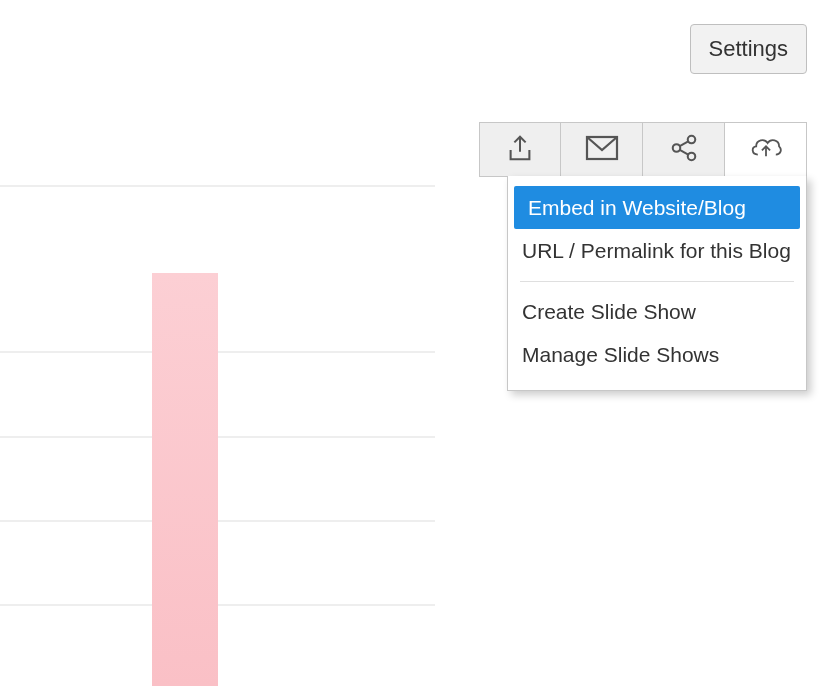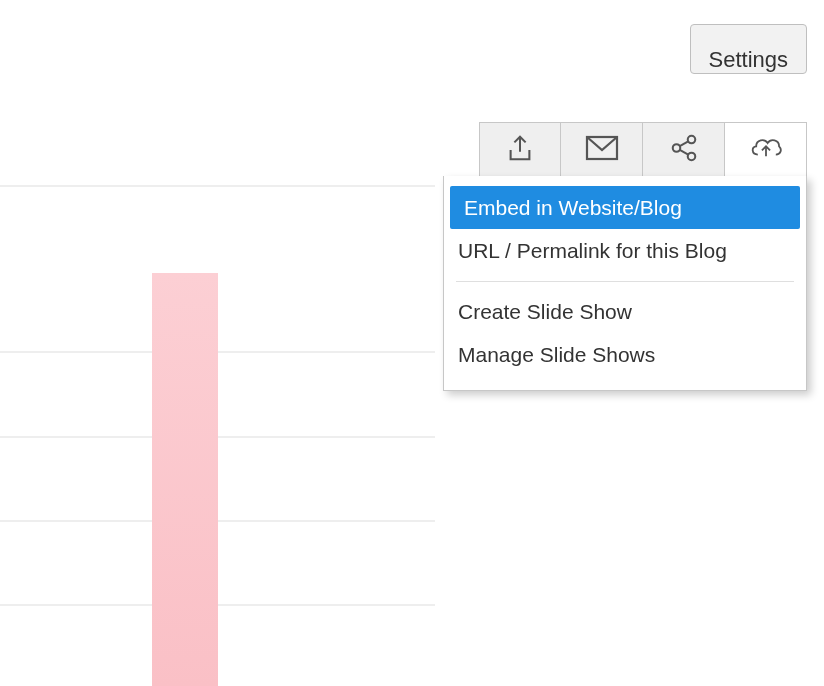--- a/index.html
+++ b/index.html
@@ -21,21 +21,21 @@
     right: 17px;
     height: 50px;
     padding: 0 18px;
     font-size: 22px;
     color: #333;
     background: #f2f2f2;
     border: 1px solid #bfbfbf;
     border-radius: 4px;
     cursor: pointer;
     display: flex;
-    align-items: flex-end;
+    align-items: center;
   }
 
   
   .toolbar {
     position: absolute;
     top: 122px;
     right: 17px;
     display: flex;
   }
   .tab {
@@ -54,21 +54,21 @@
     background: #fff;
     border-bottom-color: #fff;
   }
   .tab svg { stroke: #555; fill: none; stroke-width: 2.2; }
 
   
   .dropdown {
     position: absolute;
     top: 176px;
     right: 17px;
-    width: 364px;
+    width: 300px;
     background: #fff;
     border: 1px solid #c7c7c7;
     border-top: none;
     box-shadow: 4px 4px 8px rgba(0,0,0,.2);
     padding: 10px 0 14px 0;
   }
   .menu-item {
     padding: 8px 14px;
     font-size: 21px;
     color: #333;

